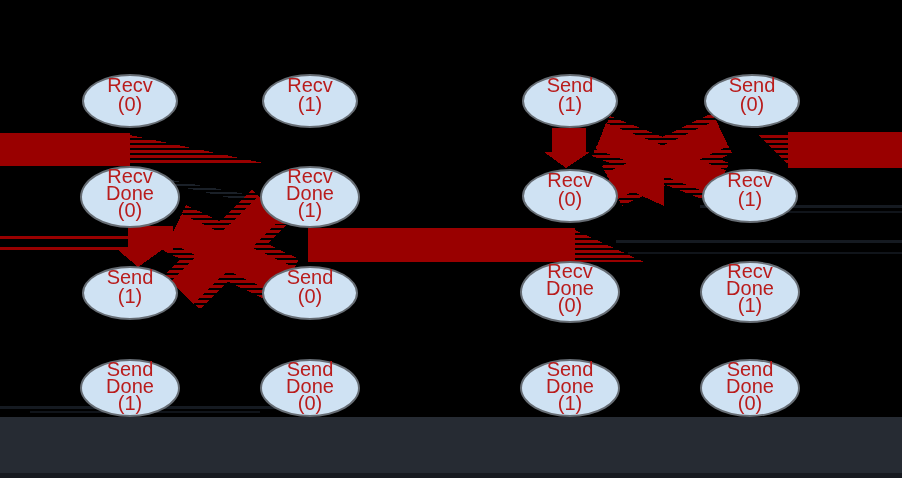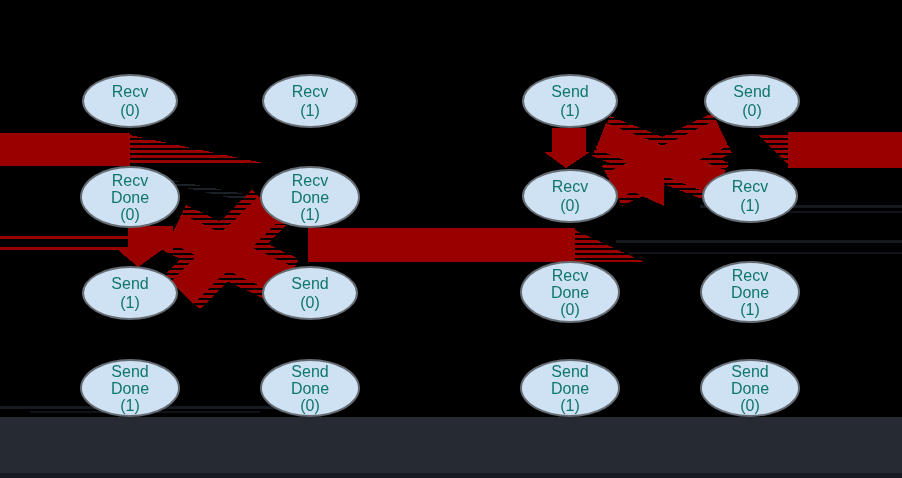--- a/index.html
+++ b/index.html
@@ -5,22 +5,22 @@
   html,body{margin:0;padding:0;background:#000;}
   #canvas{
     position:relative;width:902px;height:478px;background:#000000;
     overflow:hidden;font-family:"Liberation Sans",sans-serif;
   }
   #edges-svg{position:absolute;left:0;top:0;width:902px;height:478px;}
   .red{fill:#990000;}
   .node{
     position:absolute;box-sizing:border-box;
     background:#cfe2f3;border:2px solid #666c73;border-radius:50%;
-    display:flex;flex-direction:column;align-items:center;justify-content:center;
-    color:#0f766e;font-size:16px;text-align:center;
+    display:flex;flex-direction:column;align-items:center;
+    color:#b91c1c;font-size:20px;text-align:center;
   }
   .node.l2 div{line-height:19px;}
   .node.l3 div{line-height:17px;}
   #taskbar{
     position:absolute;left:0;top:417px;width:902px;height:61px;
     background:#262b33;
   }
   #taskbar-edge{
     position:absolute;left:0;bottom:0;width:100%;height:5px;background:#171a20;
   }

